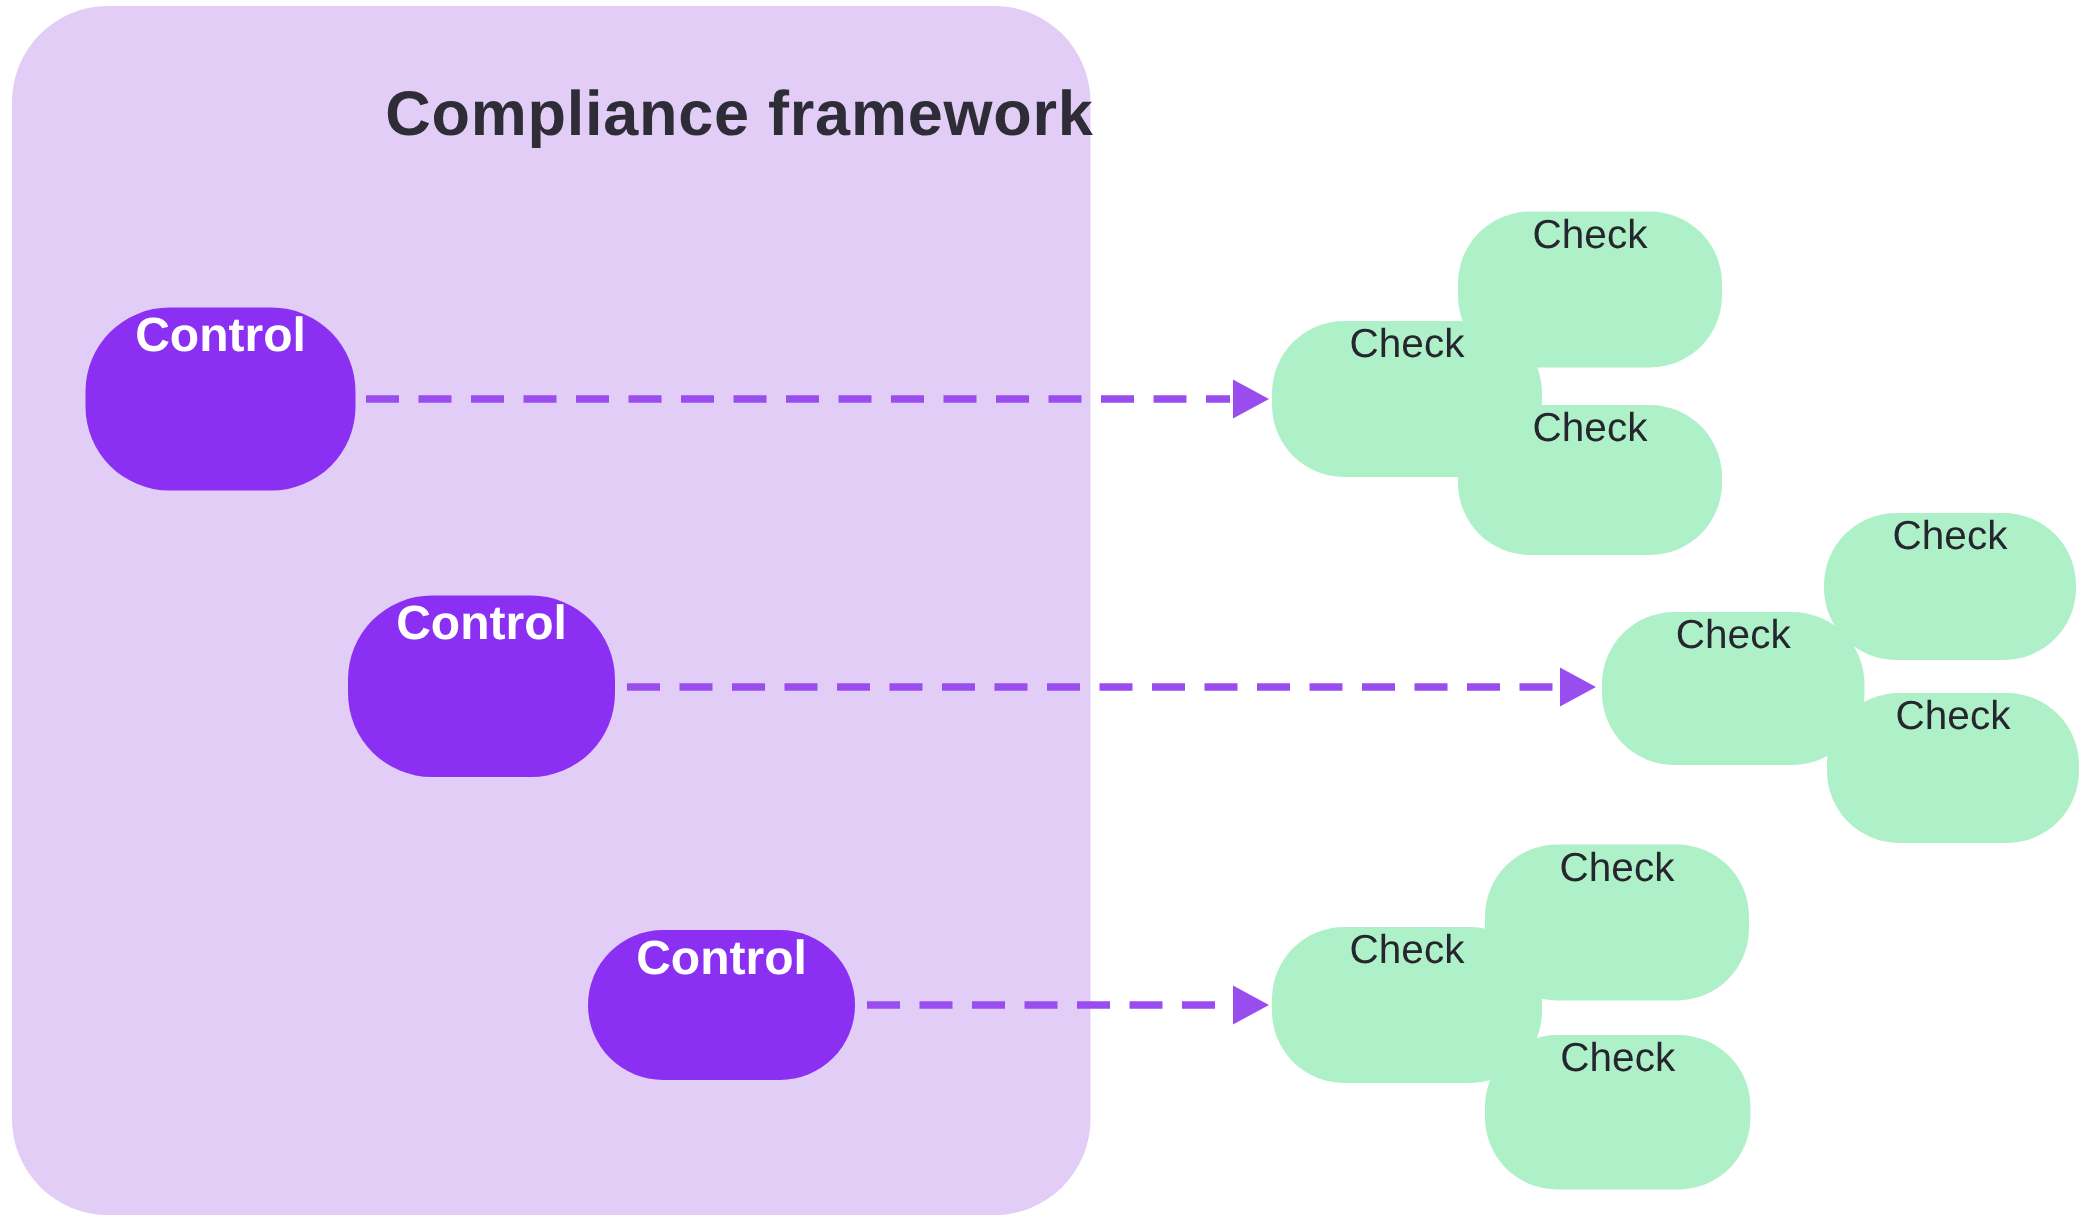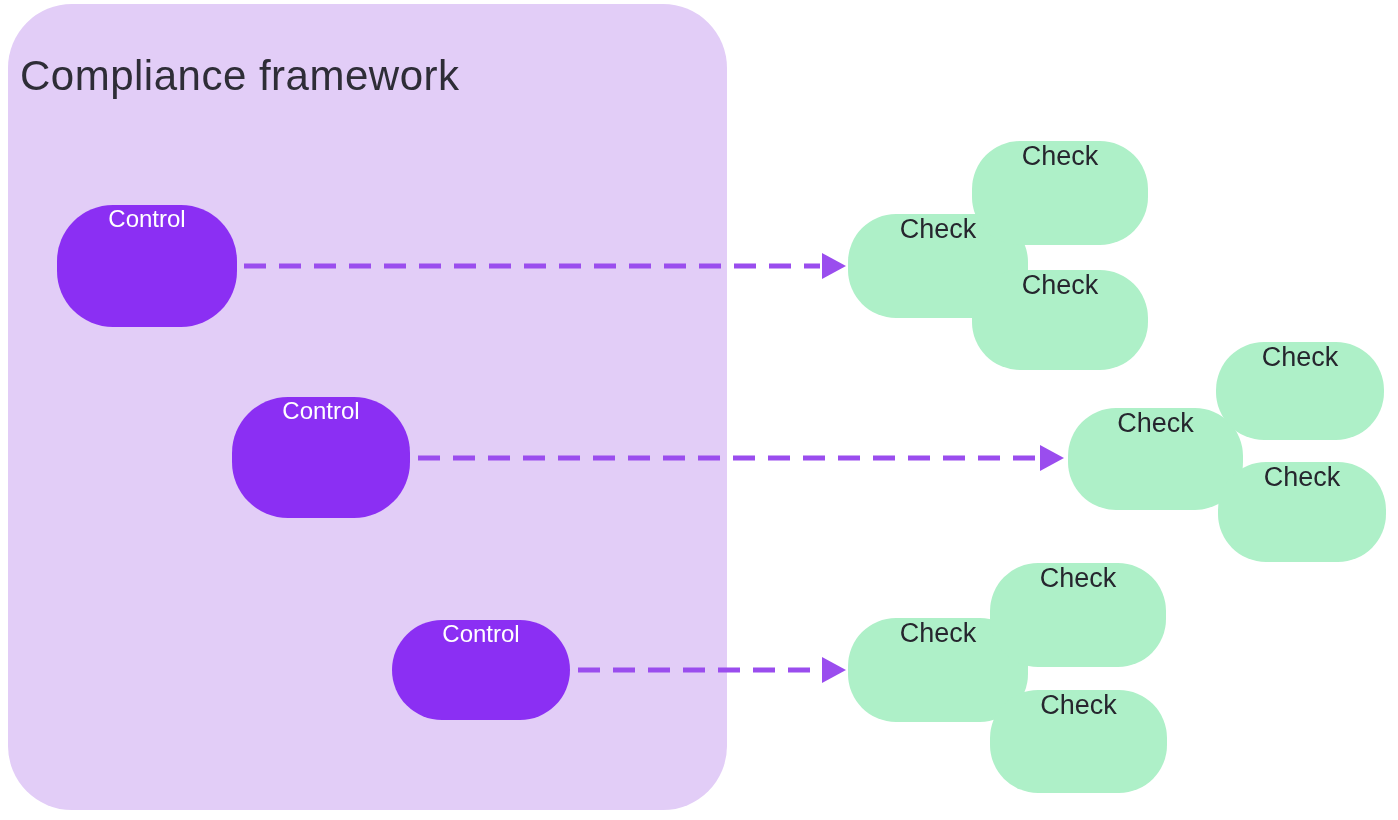--- a/index.html
+++ b/index.html
@@ -26,39 +26,40 @@
   }
   .framework{
     position:absolute;
     left:8px; top:4px;
     width:719px; height:806px;
     background:var(--color-framework-bg);
     border-radius:64px;
   }
   .framework-title{
     position:absolute;
-    left:12px; top:48px;
+    left:2px; top:48px;
     width:100%;
-    text-align:left;
+    text-align:right;
     font-size:42px;
-    font-weight:400;
+    font-weight:700;
     letter-spacing:0.5px;
     color:var(--color-title-text);
   }
   .node{
     position:absolute;
     display:flex;
     justify-content:center;
     box-sizing:border-box;
   }
   .control{
     background:var(--color-control-bg);
     color:var(--color-control-text);
-    font-size:24px;
+    font-size:32px;
     border-radius:56px;
+    font-weight:bold;
   }
   .control-1{left:57px;  top:205px; width:180px; height:122px;}
   .control-2{left:232px; top:397px; width:178px; height:121px;}
   .control-3{left:392px; top:620px; width:178px; height:100px; border-radius:50px;}
   .check{
     background:var(--color-check-bg);
     color:var(--color-check-text);
     font-size:27px;
     border-radius:48px;
   }

